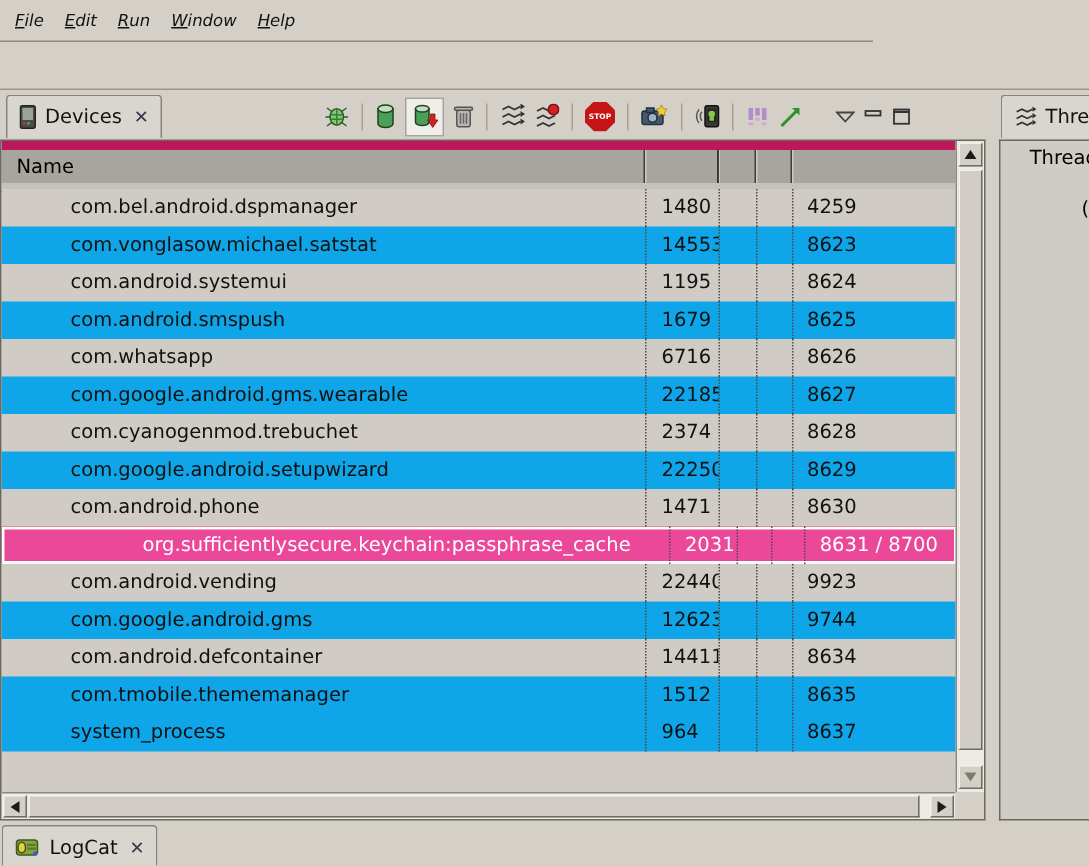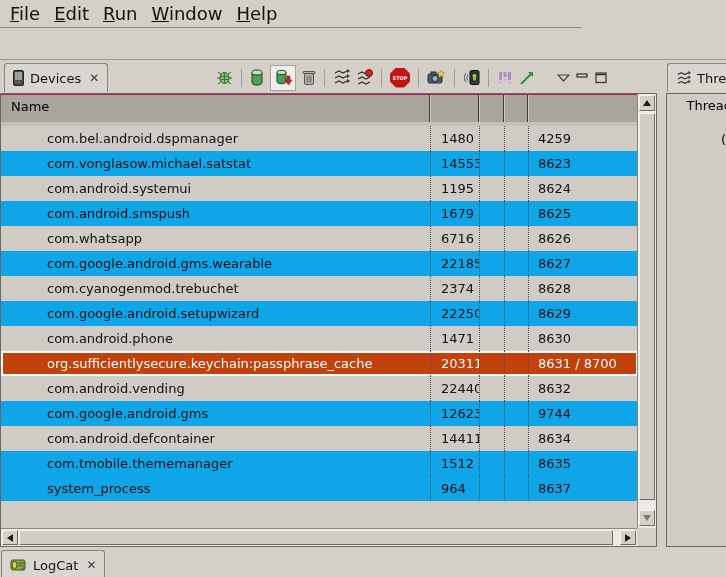--- a/index.html
+++ b/index.html
@@ -3,21 +3,21 @@
 <meta charset="utf-8">
 <style>
   html,body{margin:0;padding:0;}
   body{width:726px;height:577px;overflow:hidden;background:#d4d0c8;
        font-family:"DejaVu Sans","Liberation Sans",sans-serif;color:#111;}
   #win{position:relative;width:726px;height:577px;background:#d4d0c8;}
 
   
   #menubar{position:absolute;left:0;top:0;width:582px;height:28px;
            display:flex;align-items:center;gap:14px;padding-left:10px;box-sizing:border-box;
-           border-bottom:1px solid #8d8a82;font-size:18px;}
+           border-bottom:1px solid #8d8a82;font-size:11px;font-style:italic;}
   .menu-item{cursor:default;white-space:nowrap;}
   .menu-item u{text-decoration:underline;}
 
   
   #toolbar-strip{position:absolute;left:0;top:29px;width:726px;height:31px;
                  border-bottom:1px solid #9a968e;box-sizing:border-box;}
 
   
   .tab{position:absolute;display:flex;align-items:center;gap:6px;
        background:#d9d6cf;border:1px solid #87847c;border-bottom:none;
@@ -32,30 +32,30 @@
   #hprof-btn{width:24px;height:24px;background:#f0eee9;border:1px solid #a7a49c;
              display:flex;align-items:center;justify-content:center;}
   .stop-badge{width:20px;height:20px;background:#c41414;border-radius:6px;
               display:flex;align-items:center;justify-content:center;
               color:#fff;font-size:5px;font-weight:bold;letter-spacing:0;
               clip-path:polygon(30% 0,70% 0,100% 30%,100% 70%,70% 100%,30% 100%,0 70%,0 30%);}
 
   #dev-content{position:absolute;left:0;top:93px;width:657px;height:454px;
                border:1px solid #6b6860;box-sizing:border-box;background:#d0ccc5;overflow:hidden;}
   #thead{position:absolute;left:0;top:0;width:655px;height:27px;background:#a8a59e;
-         border-top:1px solid #be185d;border-bottom:1px solid #1c1c1c;box-sizing:content-box;font-size:13px;}
+         border-top:6px solid #be185d;border-bottom:1px solid #1c1c1c;box-sizing:content-box;font-size:13px;}
   #thead .hlabel{position:absolute;left:10px;top:4px;color:#000;}
   .hsep{position:absolute;top:0;width:2px;height:28px;
         background:linear-gradient(to right,#3c3c3c 50%,#ccc9c2 50%);}
   #partial-row{position:absolute;left:0;top:28px;width:637px;height:4px;background:#c6c2bb;}
   #rows{position:absolute;left:0;top:32px;width:637px;height:400px;}
   .trow{display:flex;width:637px;height:25px;line-height:25px;font-size:13px;box-sizing:border-box;}
   .trow.light{background:#d0ccc5;}
   .trow.dark{background:#0ea5e9;}
-  .trow.selected{background:#c2410c;color:#fff;box-shadow:inset 0 0 0 2px #fbfbf8;}
+  .trow.selected{background:#ec4899;color:#fff;box-shadow:inset 0 0 0 2px #fbfbf8;padding-left:48px;}
   .cell{box-sizing:border-box;white-space:nowrap;overflow:hidden;}
   .cell.name{width:429px;padding-left:46px;}
   .cell.pid{width:49px;padding-left:10px;border-left:1px dotted #4a4a4a;}
   .cell.c3{width:25px;border-left:1px dotted #4a4a4a;}
   .cell.c4{width:24px;border-left:1px dotted #4a4a4a;}
   .cell.port{width:110px;padding-left:9px;border-left:1px dotted #4a4a4a;}
 
   
   .sb-btn{position:absolute;background:#d4d0c8;border:1px solid;
           border-color:#f4f2ec #6e6b64 #6e6b64 #f4f2ec;
@@ -316,21 +316,21 @@
           <div class="cell pid">20311</div>
           <div class="cell c3"></div>
           <div class="cell c4"></div>
           <div class="cell port">8631 / 8700</div>
         </div>
         <div class="trow light">
           <div class="cell name">com.android.vending</div>
           <div class="cell pid">22440</div>
           <div class="cell c3"></div>
           <div class="cell c4"></div>
-          <div class="cell port">8632</div>
+          <div class="cell port">9923</div>
         </div>
         <div class="trow dark">
           <div class="cell name">com.google.android.gms</div>
           <div class="cell pid">12623</div>
           <div class="cell c3"></div>
           <div class="cell c4"></div>
           <div class="cell port">9744</div>
         </div>
         <div class="trow light">
           <div class="cell name">com.android.defcontainer</div>

